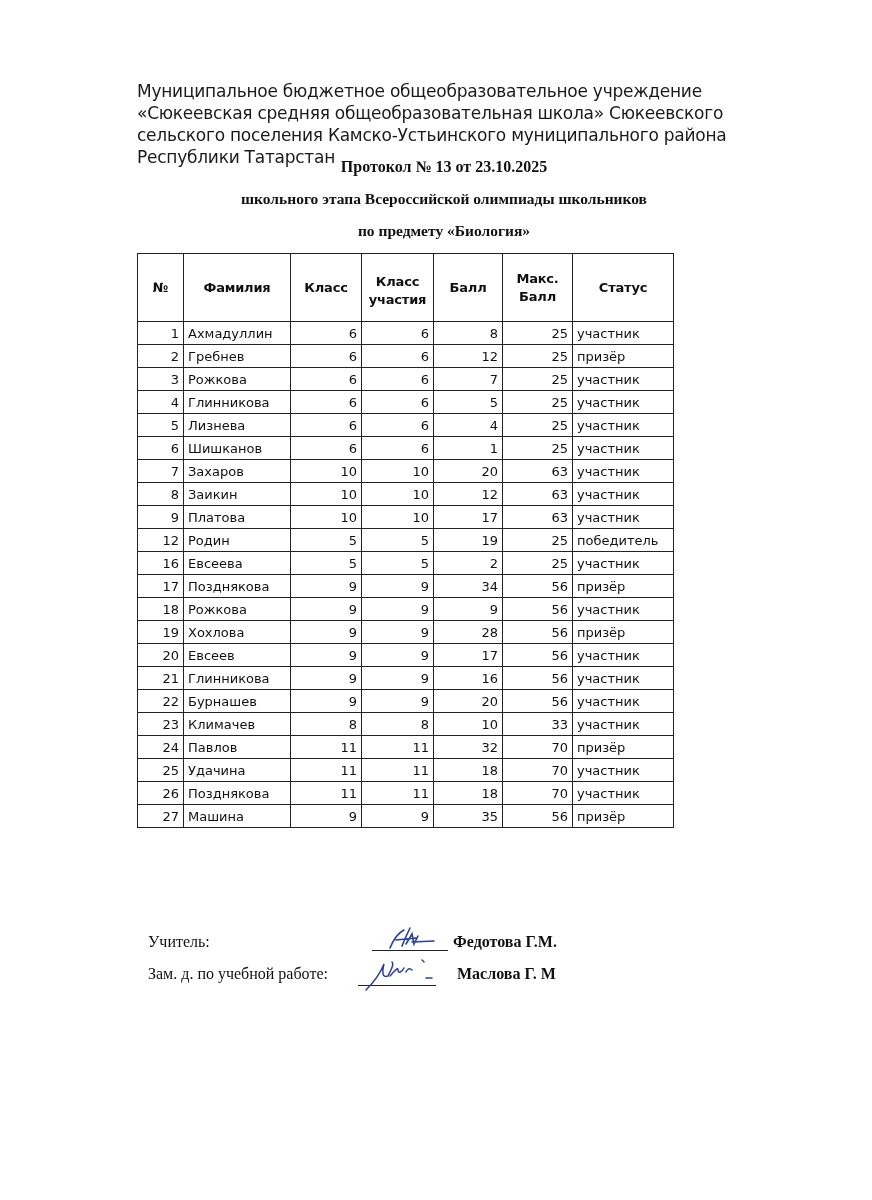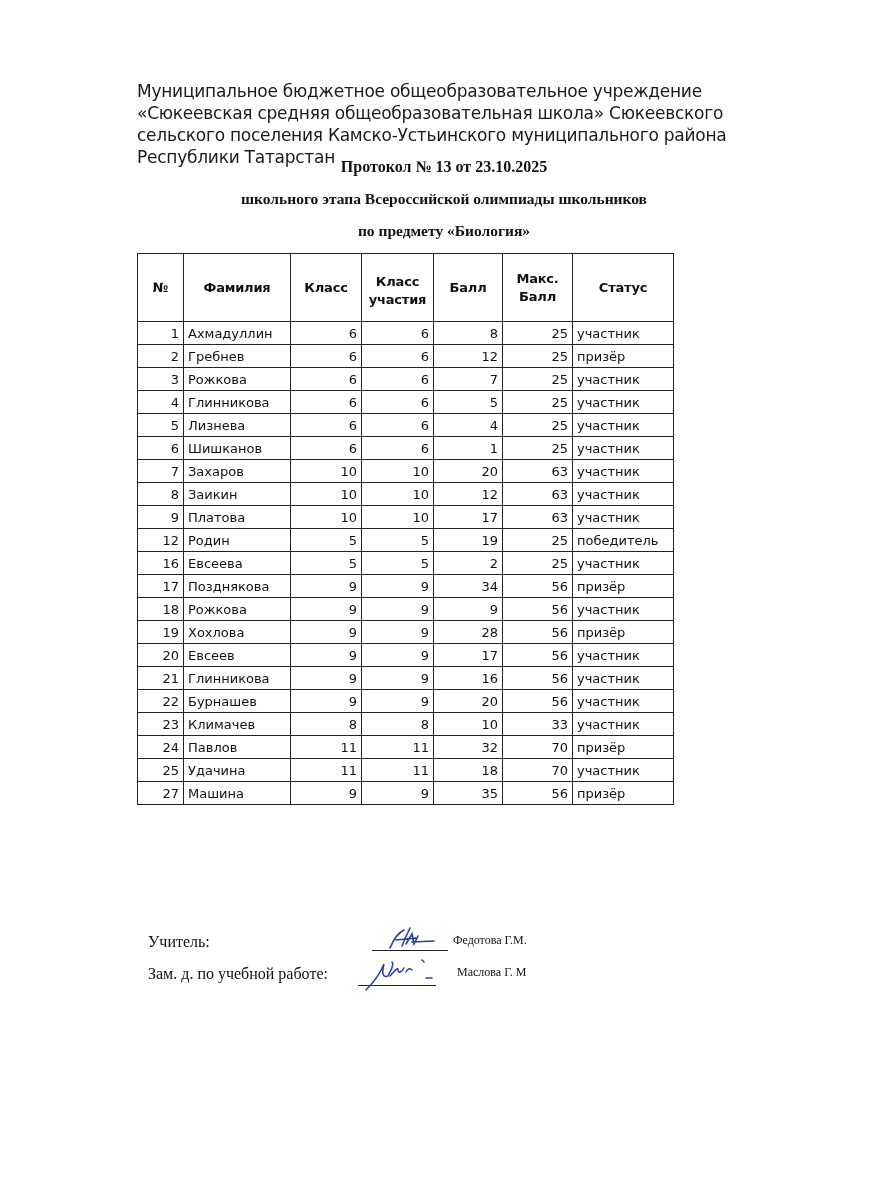--- a/index.html
+++ b/index.html
@@ -39,21 +39,21 @@
   .c-clsu { width: 63px; }
   .c-ball { width: 60px; }
   .c-max { width: 61px; }
   .c-st { width: 92px; margin-left: 28px; }
   .sig-row {
     position: absolute; left: 148px; font-family: "Liberation Serif", serif; font-size: 16px; color: #111;
   }
   .sig1 { top: 933px; }
   .sig2 { top: 965px; }
   .sig-line { position: absolute; border-bottom: 1.3px solid #222; }
-  .sig-name { position: absolute; font-family: "Liberation Serif", serif; font-size: 12px; color: #111; }
+  .sig-name { position: absolute; font-family: "Liberation Serif", serif; font-size: 16px; color: #111; font-weight: bold; }
   .scribble { position: absolute; }
 </style>
 </head>
 <body>
 
 <div class="org">Муниципальное бюджетное общеобразовательное учреждение «Сюкеевская средняя общеобразовательная школа» Сюкеевского сельского поселения Камско-Устьинского муниципального района Республики Татарстан</div>
 
 <div class="title t1">Протокол № 13 от 23.10.2025</div>
 <div class="title t2">школьного этапа Всероссийской олимпиады школьников</div>
 <div class="title t3">по предмету  «Биология»</div>
@@ -245,20 +245,29 @@
       <tr>
         <td class="num">25</td>
         <td class="txt">Удачина</td>
         <td class="num">11</td>
         <td class="num">11</td>
         <td class="num">18</td>
         <td class="num">70</td>
         <td class="status">участник</td>
       </tr>
       <tr>
+        <td class="num">26</td>
+        <td class="txt">Позднякова</td>
+        <td class="num">11</td>
+        <td class="num">11</td>
+        <td class="num">18</td>
+        <td class="num">70</td>
+        <td class="status">участник</td>
+      </tr>
+      <tr>
         <td class="num">27</td>
         <td class="txt">Машина</td>
         <td class="num">9</td>
         <td class="num">9</td>
         <td class="num">35</td>
         <td class="num">56</td>
         <td class="status">призёр</td>
       </tr>
     </tbody>
 </table>

